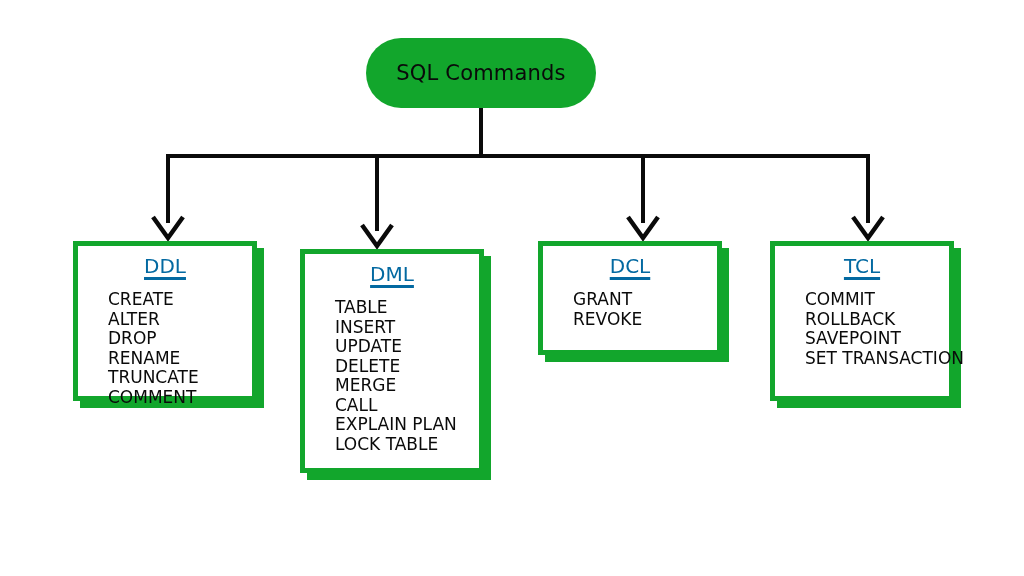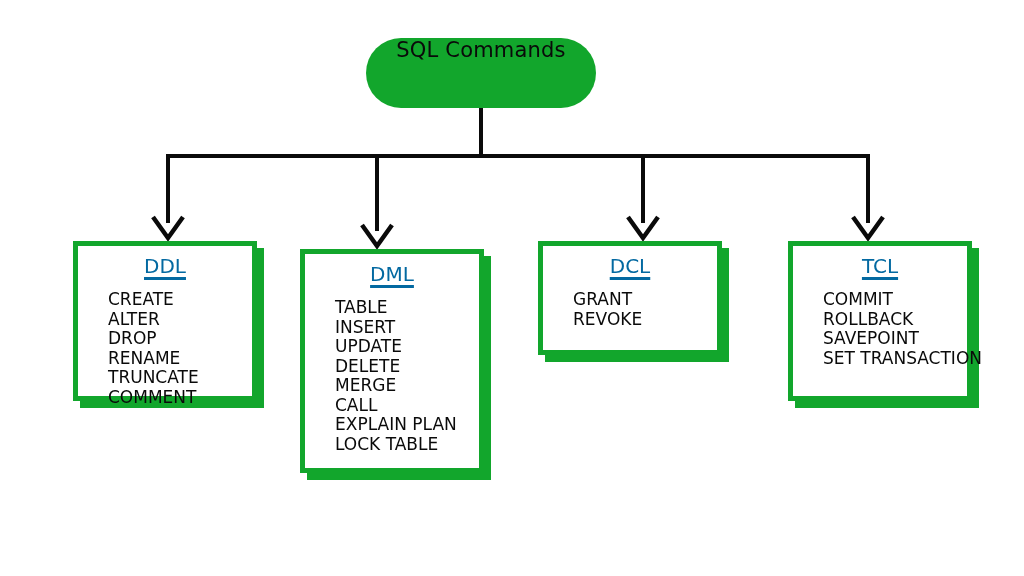--- a/index.html
+++ b/index.html
@@ -23,20 +23,21 @@
   
   .root-node {
     position: absolute;
     left: 366px;
     top: 38px;
     width: 230px;
     height: 70px;
     background: var(--green, #12a62c);
     border-radius: 35px;
     display: flex;
+    align-items: center;
     justify-content: center;
     box-sizing: border-box;
   }
   .root-label {
     color: #0a0a0a;
     font-size: 21px;
     font-weight: 400;
     letter-spacing: 0.2px;
     white-space: nowrap;
   }
@@ -181,21 +182,21 @@
     <div class="card-shadow"></div>
     <div class="card-body">
       <div class="card-title">DCL</div>
       <ul class="card-list">
         <li>GRANT</li>
         <li>REVOKE</li>
       </ul>
     </div>
   </div>
 
-  <div class="card" style="left:788px; top:241px; width:184px; height:160px;padding-left:16px;">
+  <div class="card" style="left:770px; top:241px; width:184px; height:160px;padding-left:16px;">
     <div class="card-shadow"></div>
     <div class="card-body">
       <div class="card-title">TCL</div>
       <ul class="card-list">
         <li>COMMIT</li>
         <li>ROLLBACK</li>
         <li>SAVEPOINT</li>
         <li>SET TRANSACTION</li>
       </ul>
     </div>

